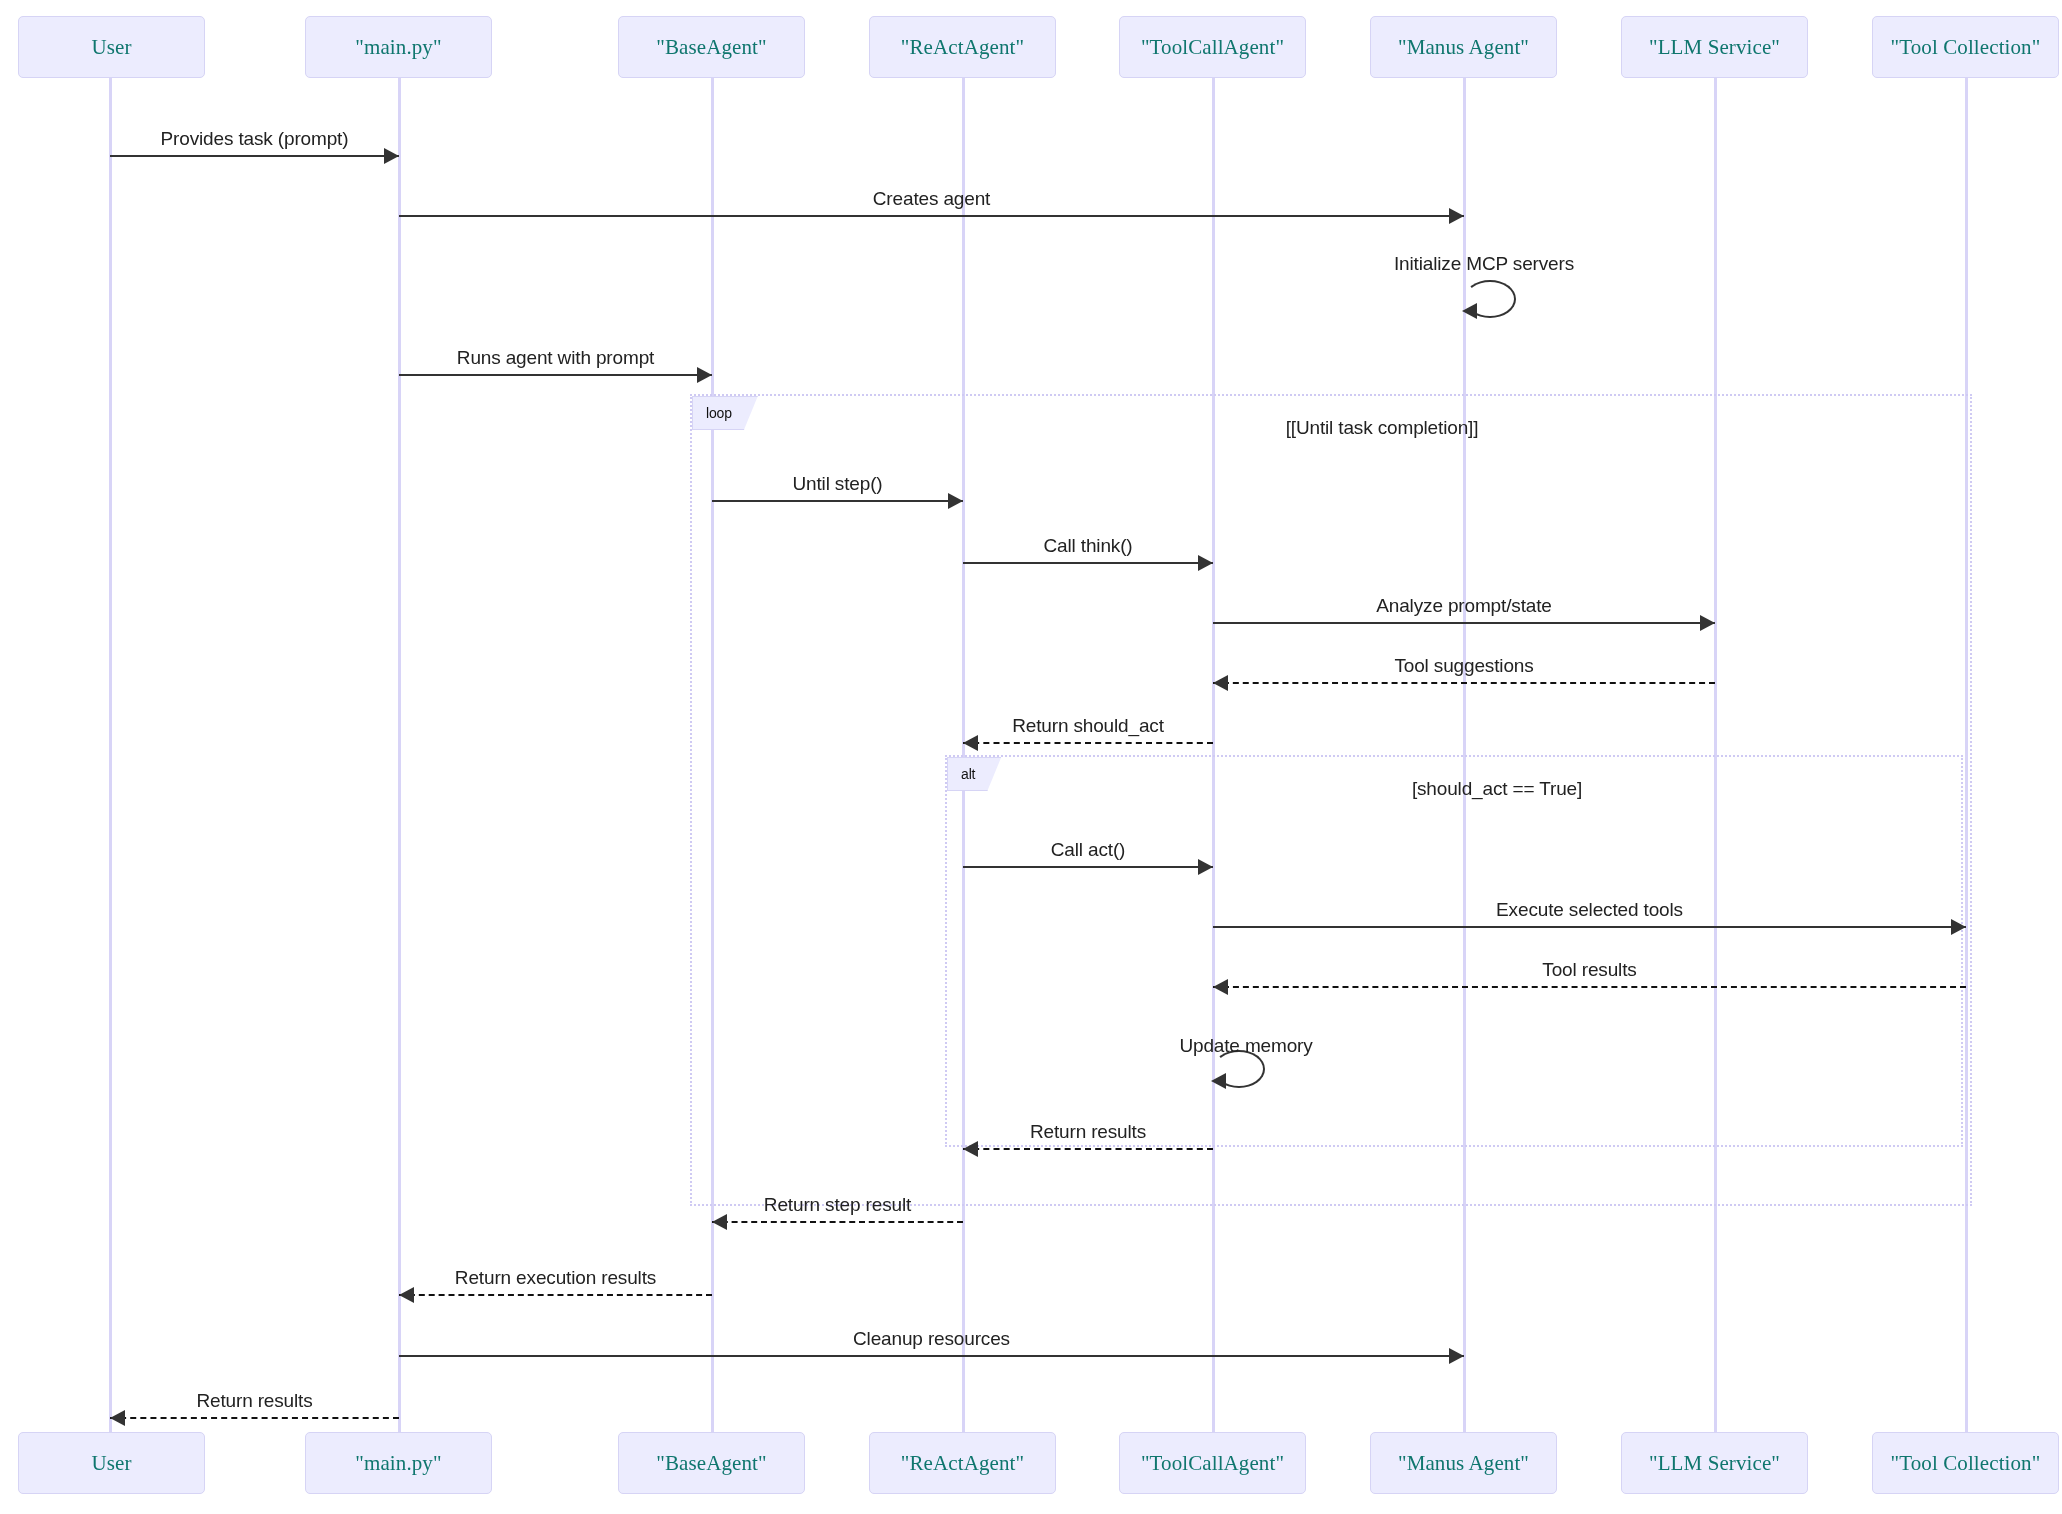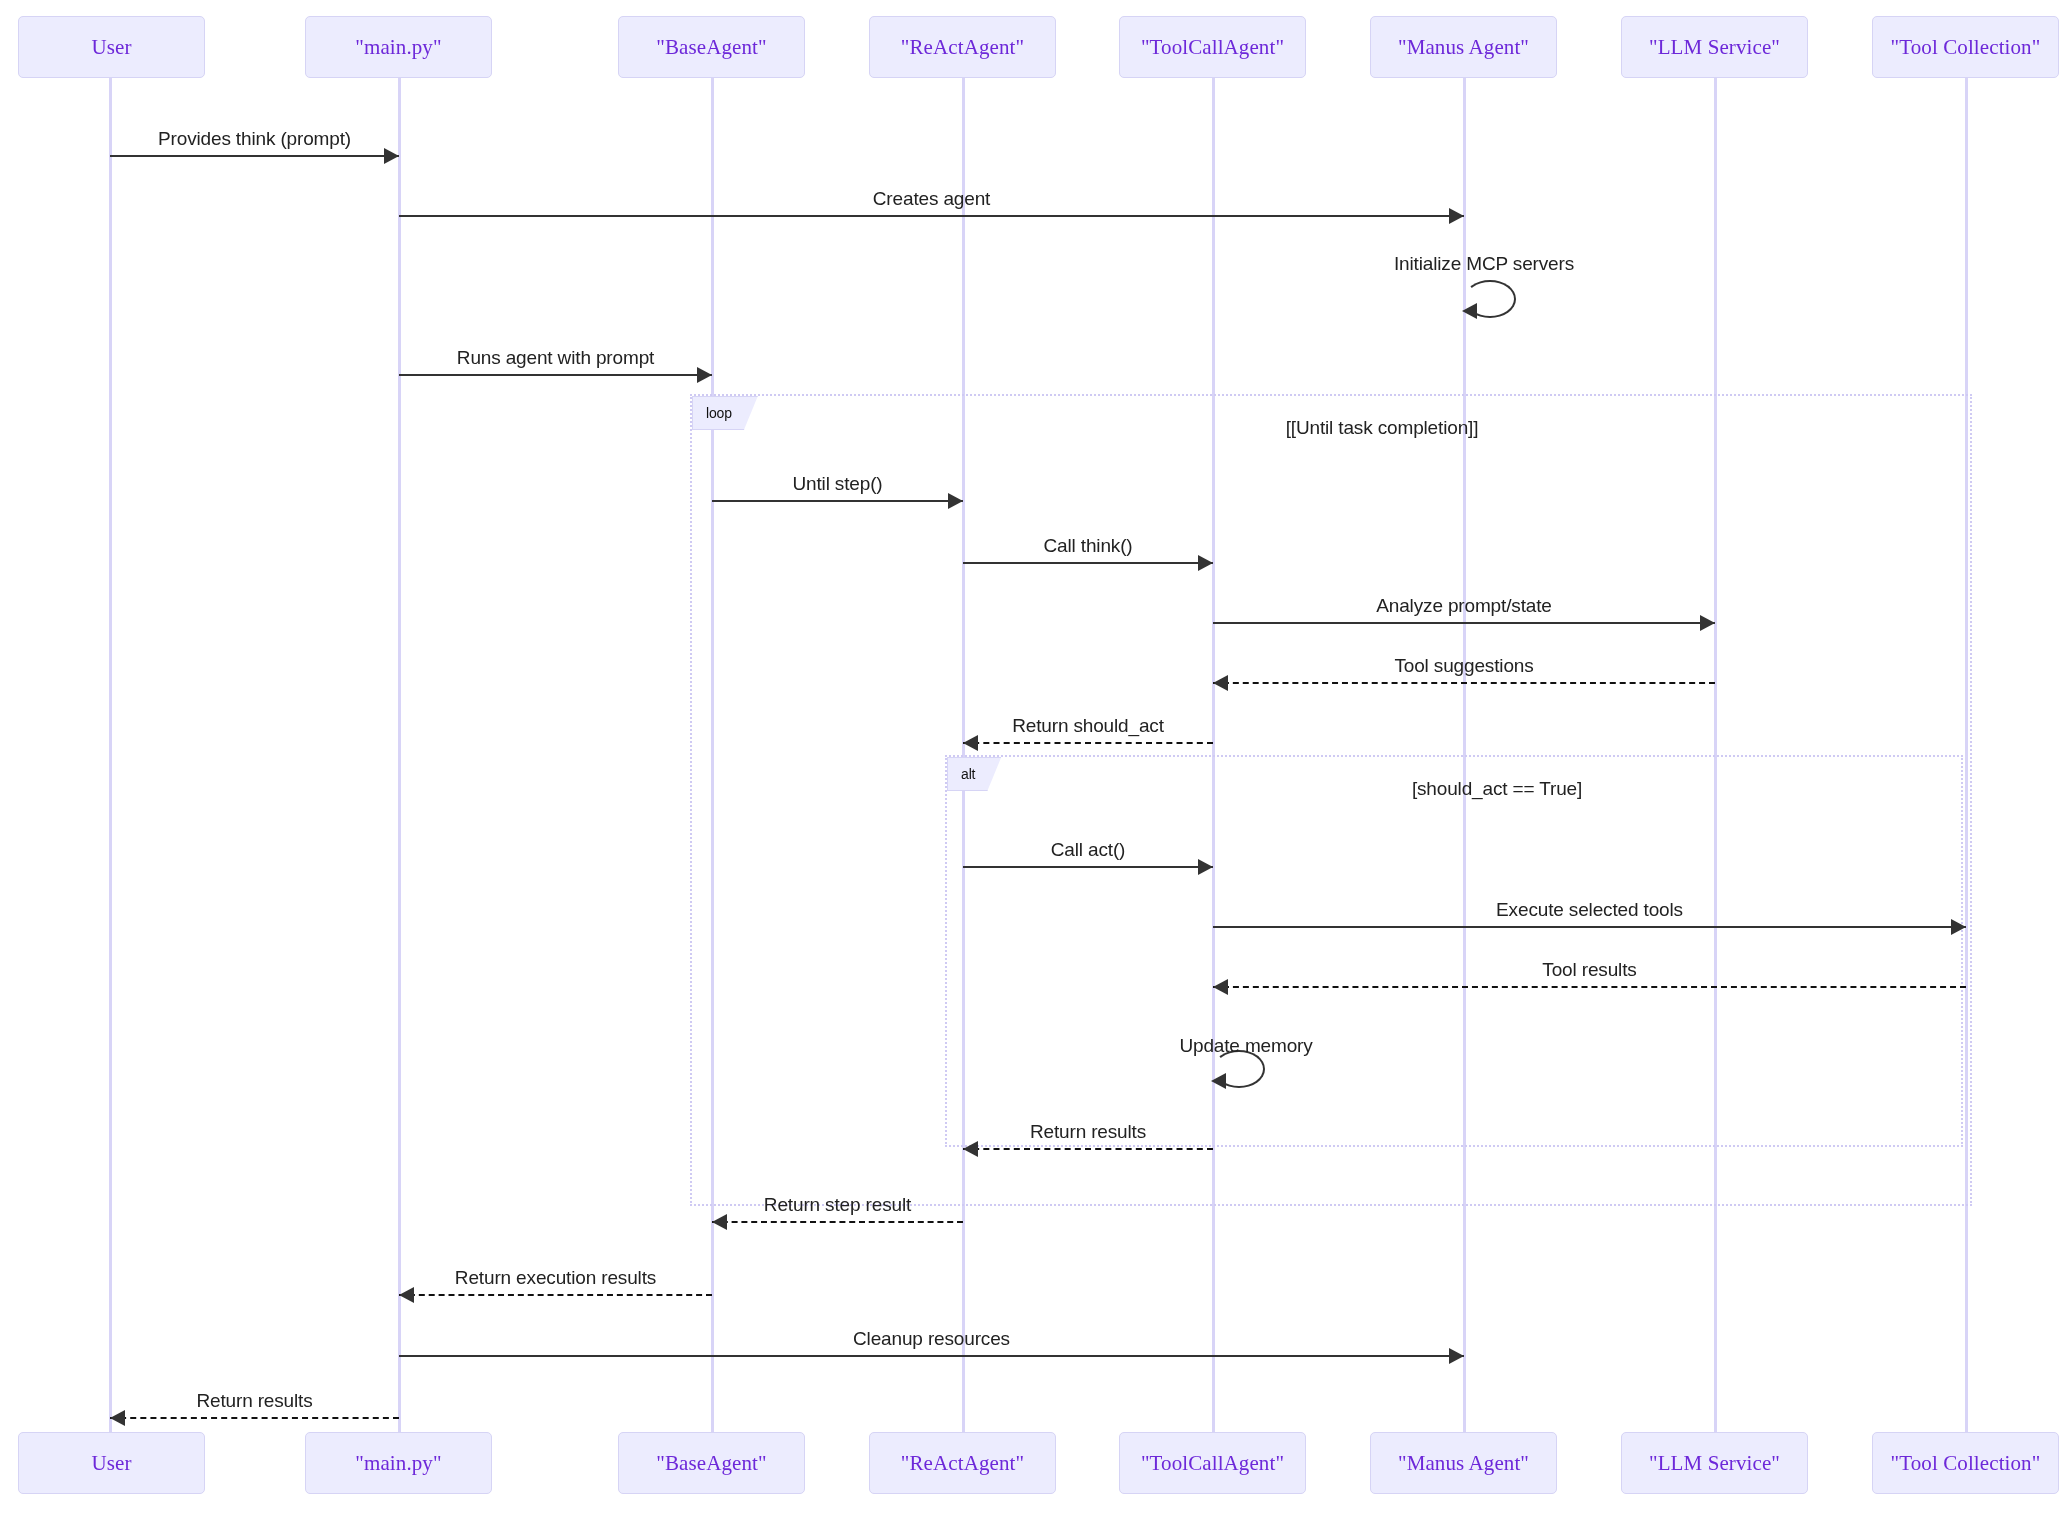--- a/index.html
+++ b/index.html
@@ -21,21 +21,21 @@
     background:#ECECFE;
     border:1px solid #D6D4F5;
     border-radius:5px;
     display:flex;
     align-items:center;
     justify-content:center;
   }
   .actor-label{
     font-family:"Liberation Serif", serif;
     font-size:21px;
-    color:#6d28d9;
+    color:#0f766e;
     line-height:1;
     white-space:nowrap;
     letter-spacing:.1px;
     text-align:center;
   }
   
   .lifeline{
     position:absolute;
     width:3px;
     background:#D8D4F7;
@@ -128,21 +128,21 @@
     <div class="lifeline" style="left: 1714px; top: 78px; height: 1354px;"></div>
     <div class="lifeline" style="left: 1965px; top: 78px; height: 1354px;"></div>
     <div class="fragment" style="left: 690px; top: 394px; width: 1282px; height: 812px;"></div>
     <div class="frag-tag" style="left: 692px; top: 396px;">loop</div>
     <div class="frag-cond" style="left: 1382px; top: 418px;">[[Until task completion]]</div>
     <div class="fragment" style="left: 945px; top: 755px; width: 1018px; height: 392px;"></div>
     <div class="frag-tag" style="left: 947px; top: 757px;">alt</div>
     <div class="frag-cond" style="left: 1497px; top: 779px;">[should_act == True]</div>
     <div class="msg" style="left: 110px; top: 155px; width: 289px;"></div>
     <div class="arrowhead right" style="top: 148px; left: 384px;"></div>
-    <div class="msg-label" style="left: 254.5px; top: 129px;">Provides think (prompt)</div>
+    <div class="msg-label" style="left: 254.5px; top: 129px;">Provides task (prompt)</div>
     <div class="msg" style="left: 399px; top: 215px; width: 1065px;"></div>
     <div class="arrowhead right" style="top: 208px; left: 1449px;"></div>
     <div class="msg-label" style="left: 931.5px; top: 189px;">Creates agent</div>
     <div class="selfloop" style="left: 1464px; top: 280px;"></div>
     <div class="arrowhead left" style="left: 1462px; top: 303px;"></div>
     <div class="msg-label" style="left: 1484px; top: 254px;">Initialize MCP servers</div>
     <div class="msg" style="left: 399px; top: 374px; width: 313px;"></div>
     <div class="arrowhead right" style="top: 367px; left: 697px;"></div>
     <div class="msg-label" style="left: 555.5px; top: 348px;">Runs agent with prompt</div>
     <div class="msg" style="left: 712px; top: 500px; width: 251px;"></div>

